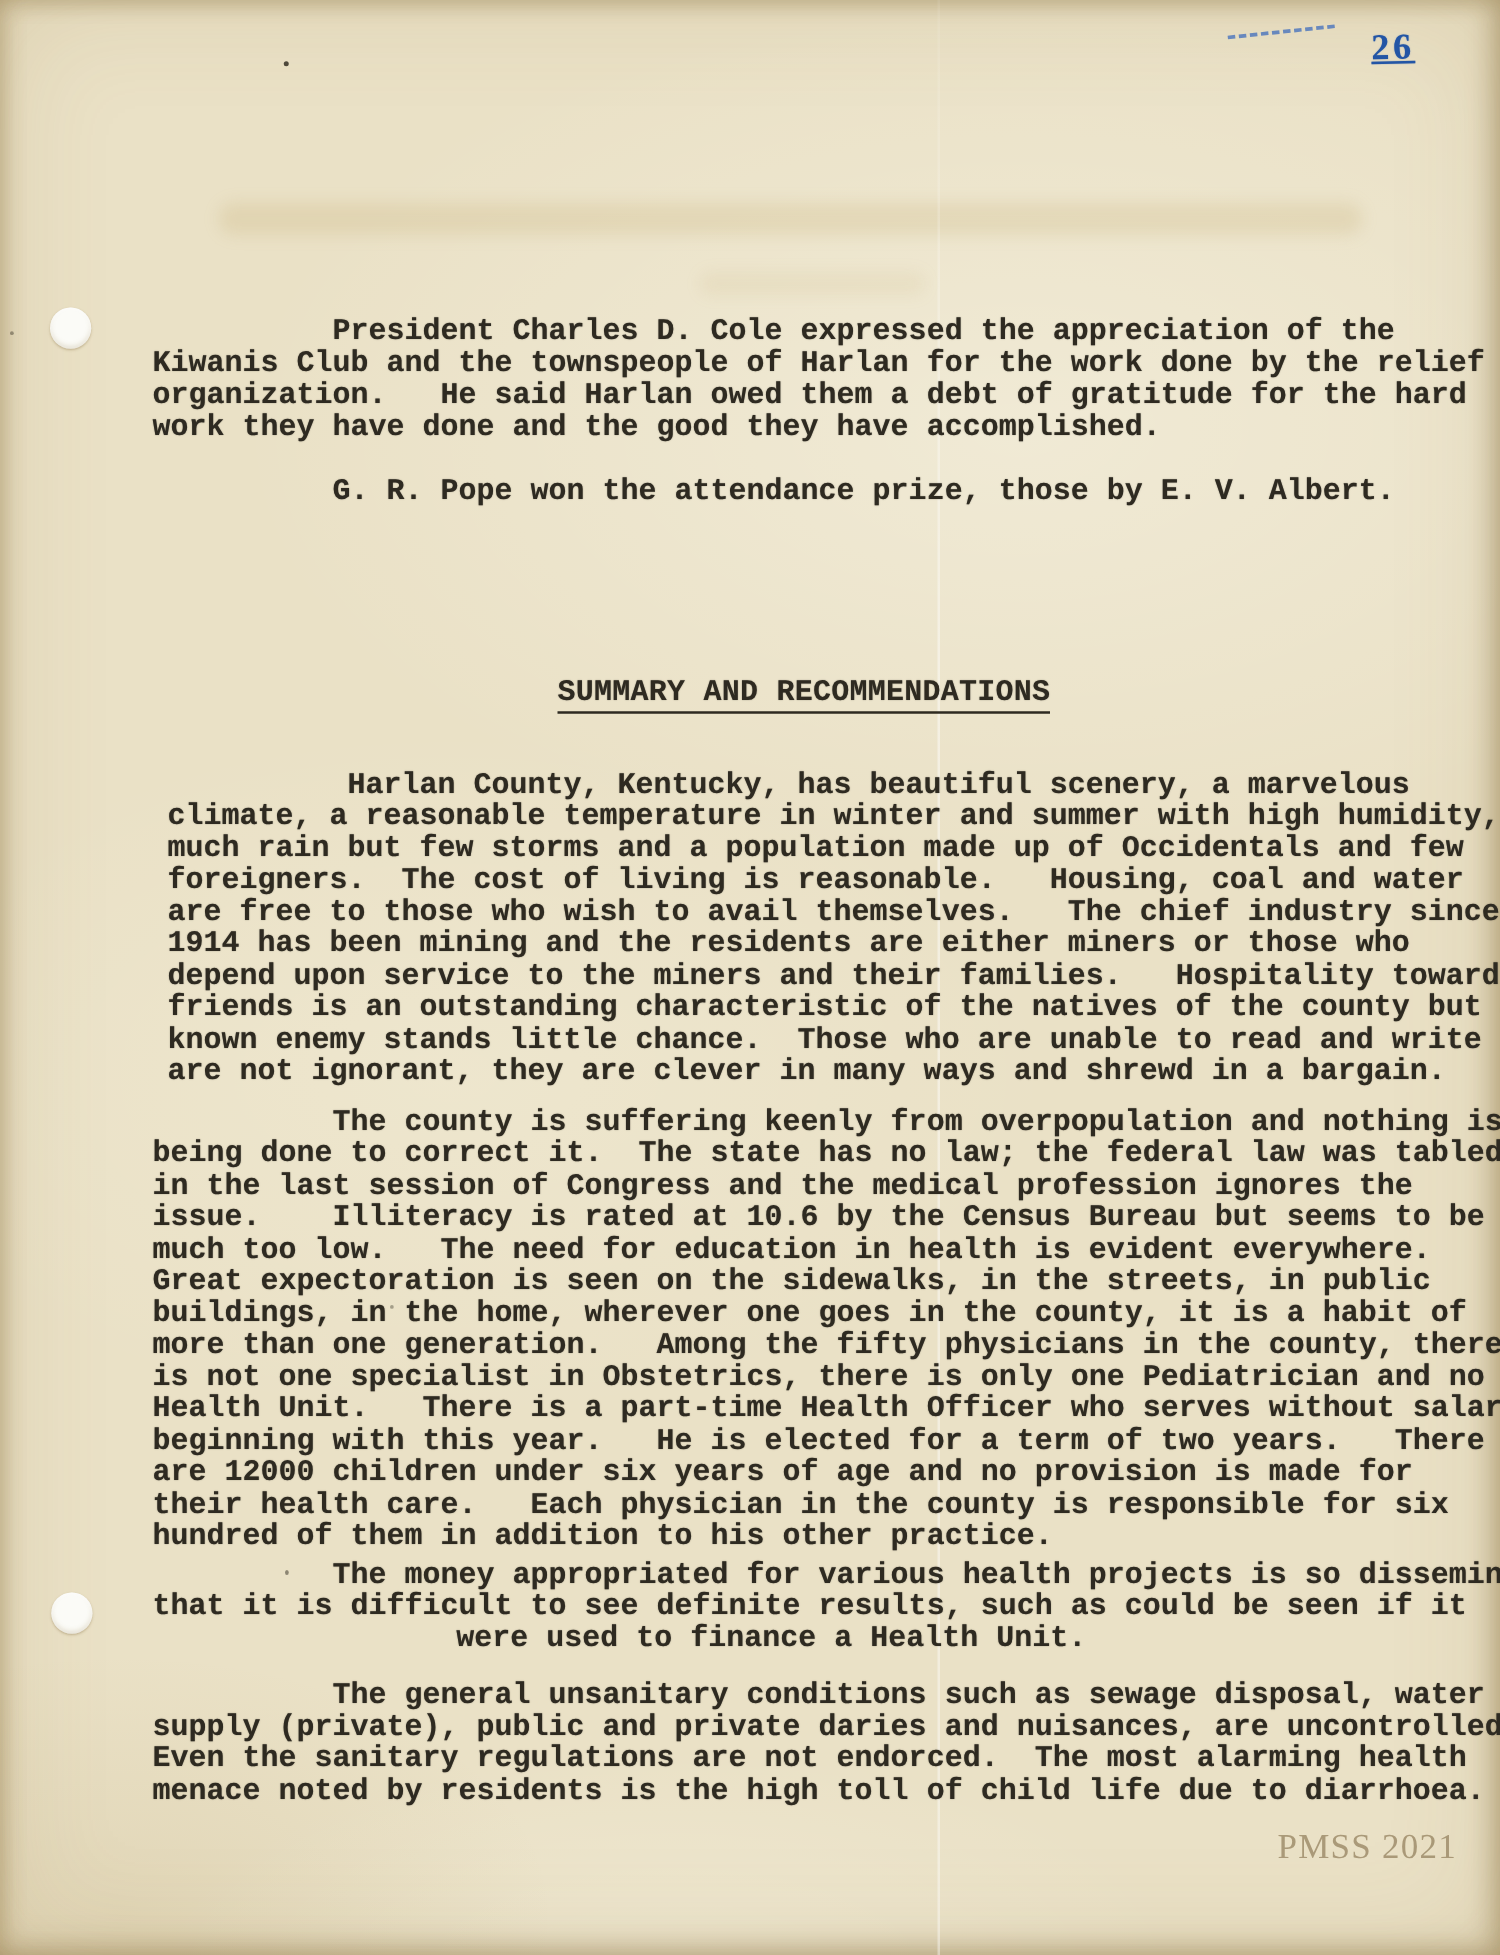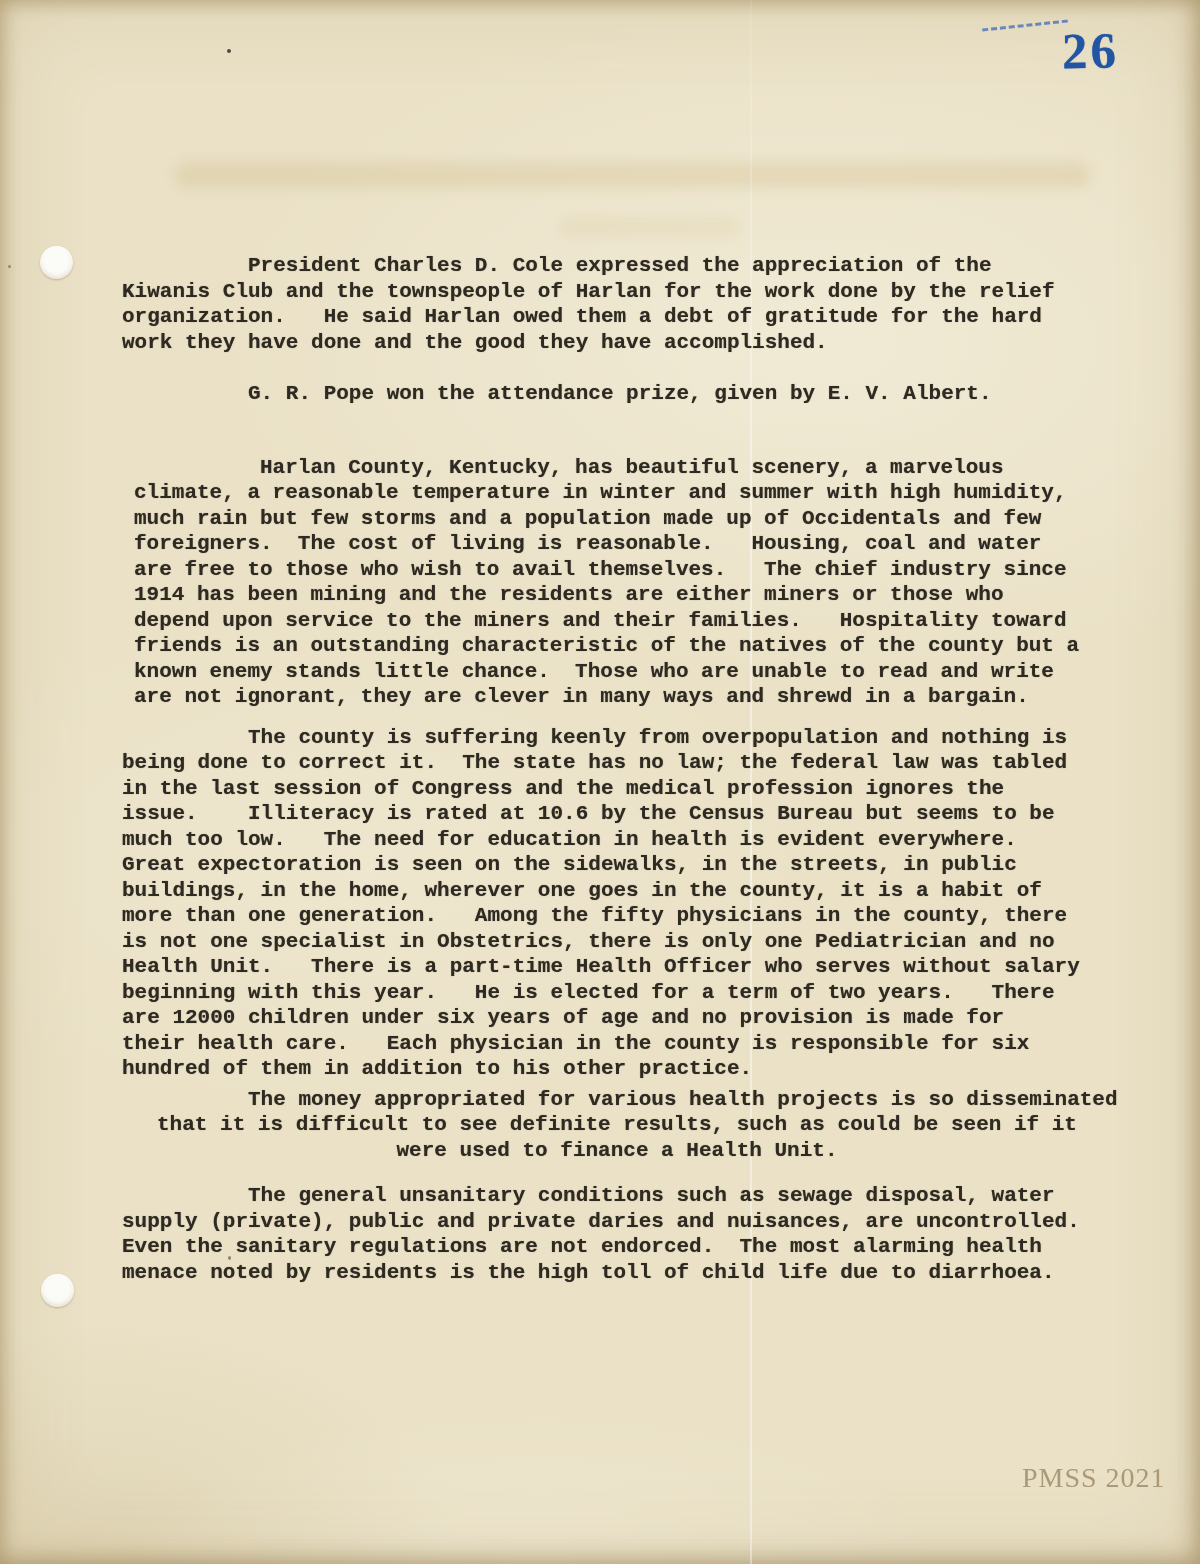--- a/index.html
+++ b/index.html
@@ -70,49 +70,50 @@
       0 1px 2px rgba(120,95,45,0.35),
       inset 0 1px 3px rgba(255,255,255,0.9),
       inset 0 -2px 4px rgba(160,140,90,0.25);
   }
   .hole-top { left: 40px; top: 246px; }
   .hole-bottom { left: 41px; top: 1274px; }
 
   
   .page-number {
     position: absolute;
-    left: 1062px;
+    left: 1097px;
     top: 22px;
     font-family: "Liberation Serif", "DejaVu Serif", serif;
     font-weight: bold;
-    font-size: 51px;
+    font-size: 29px;
     letter-spacing: 3px;
     color: #2355a5;
     text-shadow: 0 0 1px rgba(35,85,165,0.55);
     transform: rotate(-1deg);
+    text-decoration: underline;
   }
   .stamp-dash {
     position: absolute;
     left: 982px;
     top: 24px;
     width: 86px;
     height: 0;
     border-top: 3px dashed #3f6dbd;
     opacity: 0.75;
     transform: rotate(-6deg);
   }
 
   
   .content {
     position: absolute;
     left: 122px;
     top: 253px;
     width: 990px;
     color: #2e2a21;
-    font-size: 21px;
+    font-size: 24px;
     font-weight: bold;
     line-height: 25.5px;
     text-shadow: 0 0 1px rgba(46,42,33,0.55);
   }
   .para {
     white-space: pre;
     margin: 0;
   }
   .para-2 { margin-top: 26px; }
   .heading-row { margin-top: 135px; height: 26px; }
@@ -163,21 +164,22 @@
   <div class="hole hole-bottom"></div>
 
   <div class="stamp-dash"></div>
   <div class="page-number">26</div>
 
   <div class="content">
     <div class="para para-1">          President Charles D. Cole expressed the appreciation of the
 Kiwanis Club and the townspeople of Harlan for the work done by the relief
 organization.   He said Harlan owed them a debt of gratitude for the hard
 work they have done and the good they have accomplished.</div>
-    <div class="para para-2">          G. R. Pope won the attendance prize, given by E. V. Albert.</div>
+    <div class="para para-2">          G. R. Pope won the attendance prize, those by E. V. Albert.</div>
+    <div class="heading-row"><span class="heading">SUMMARY AND RECOMMENDATIONS</span></div>
     <div class="para para-3">          Harlan County, Kentucky, has beautiful scenery, a marvelous
 climate, a reasonable temperature in winter and summer with high humidity,
 much rain but few storms and a population made up of Occidentals and few
 foreigners.  The cost of living is reasonable.   Housing, coal and water
 are free to those who wish to avail themselves.   The chief industry since
 1914 has been mining and the residents are either miners or those who
 depend upon service to the miners and their families.   Hospitality toward
 friends is an outstanding characteristic of the natives of the county but a
 known enemy stands little chance.  Those who are unable to read and write
 are not ignorant, they are clever in many ways and shrewd in a bargain.</div>

